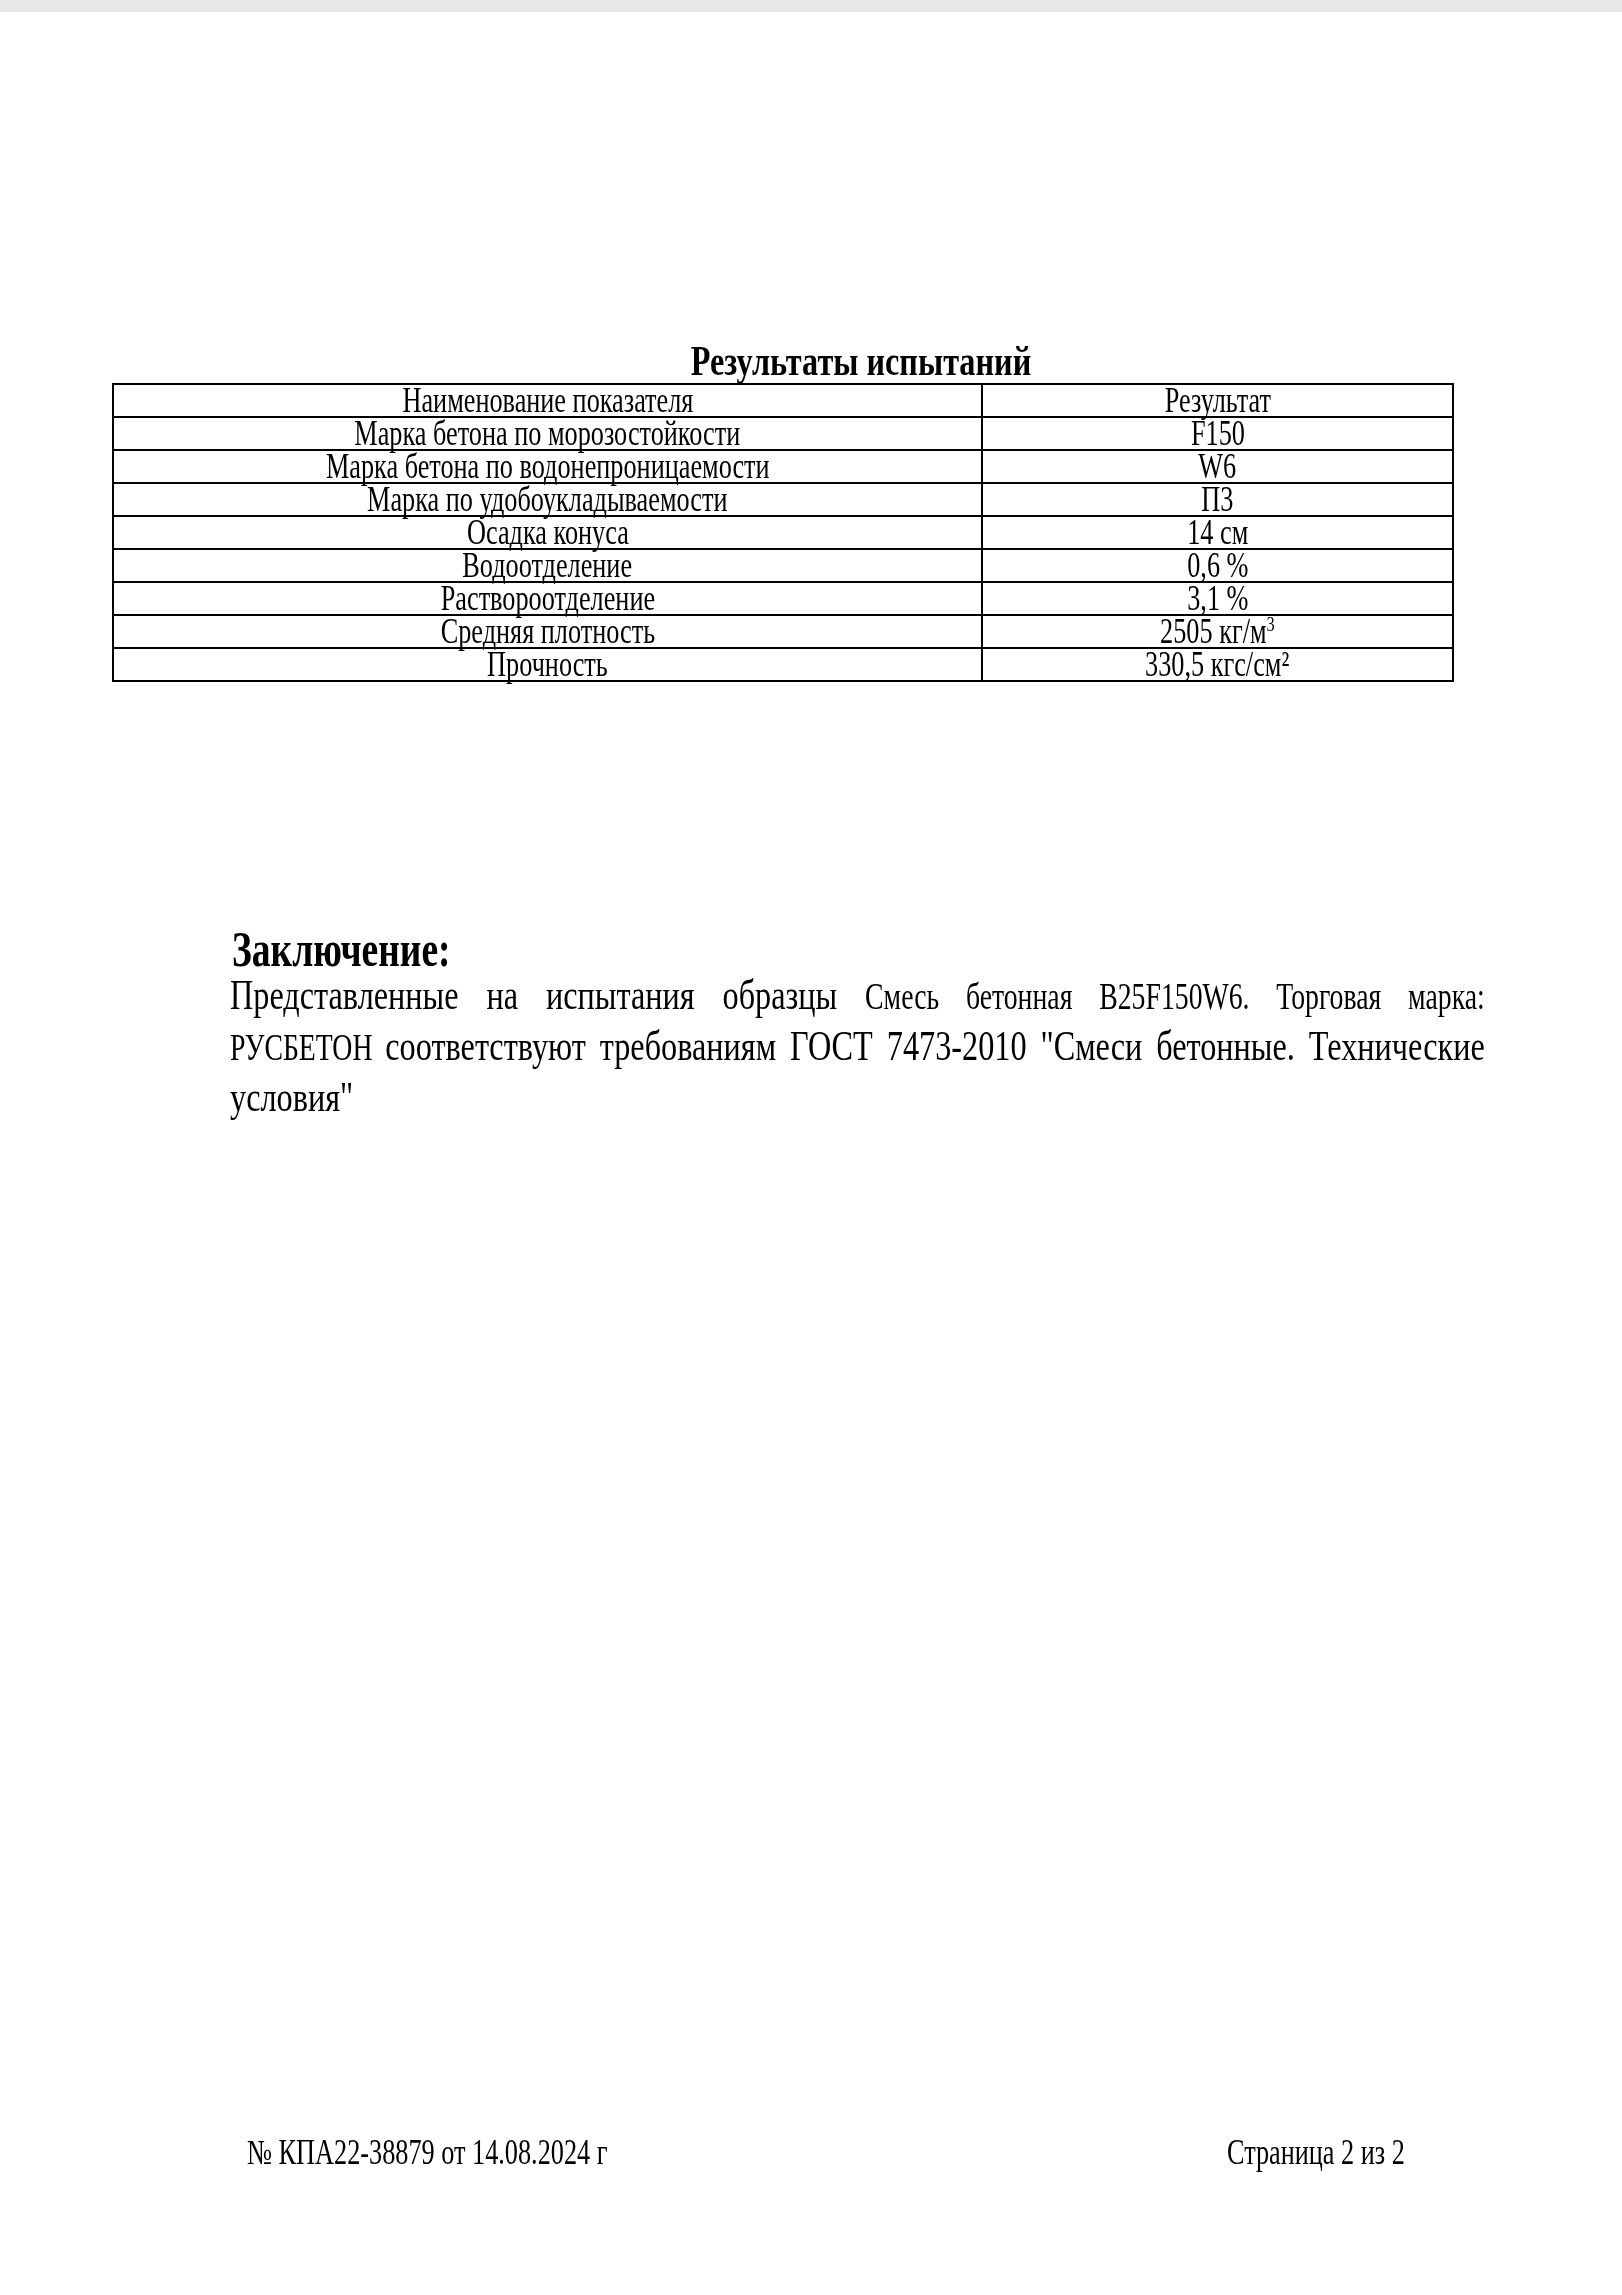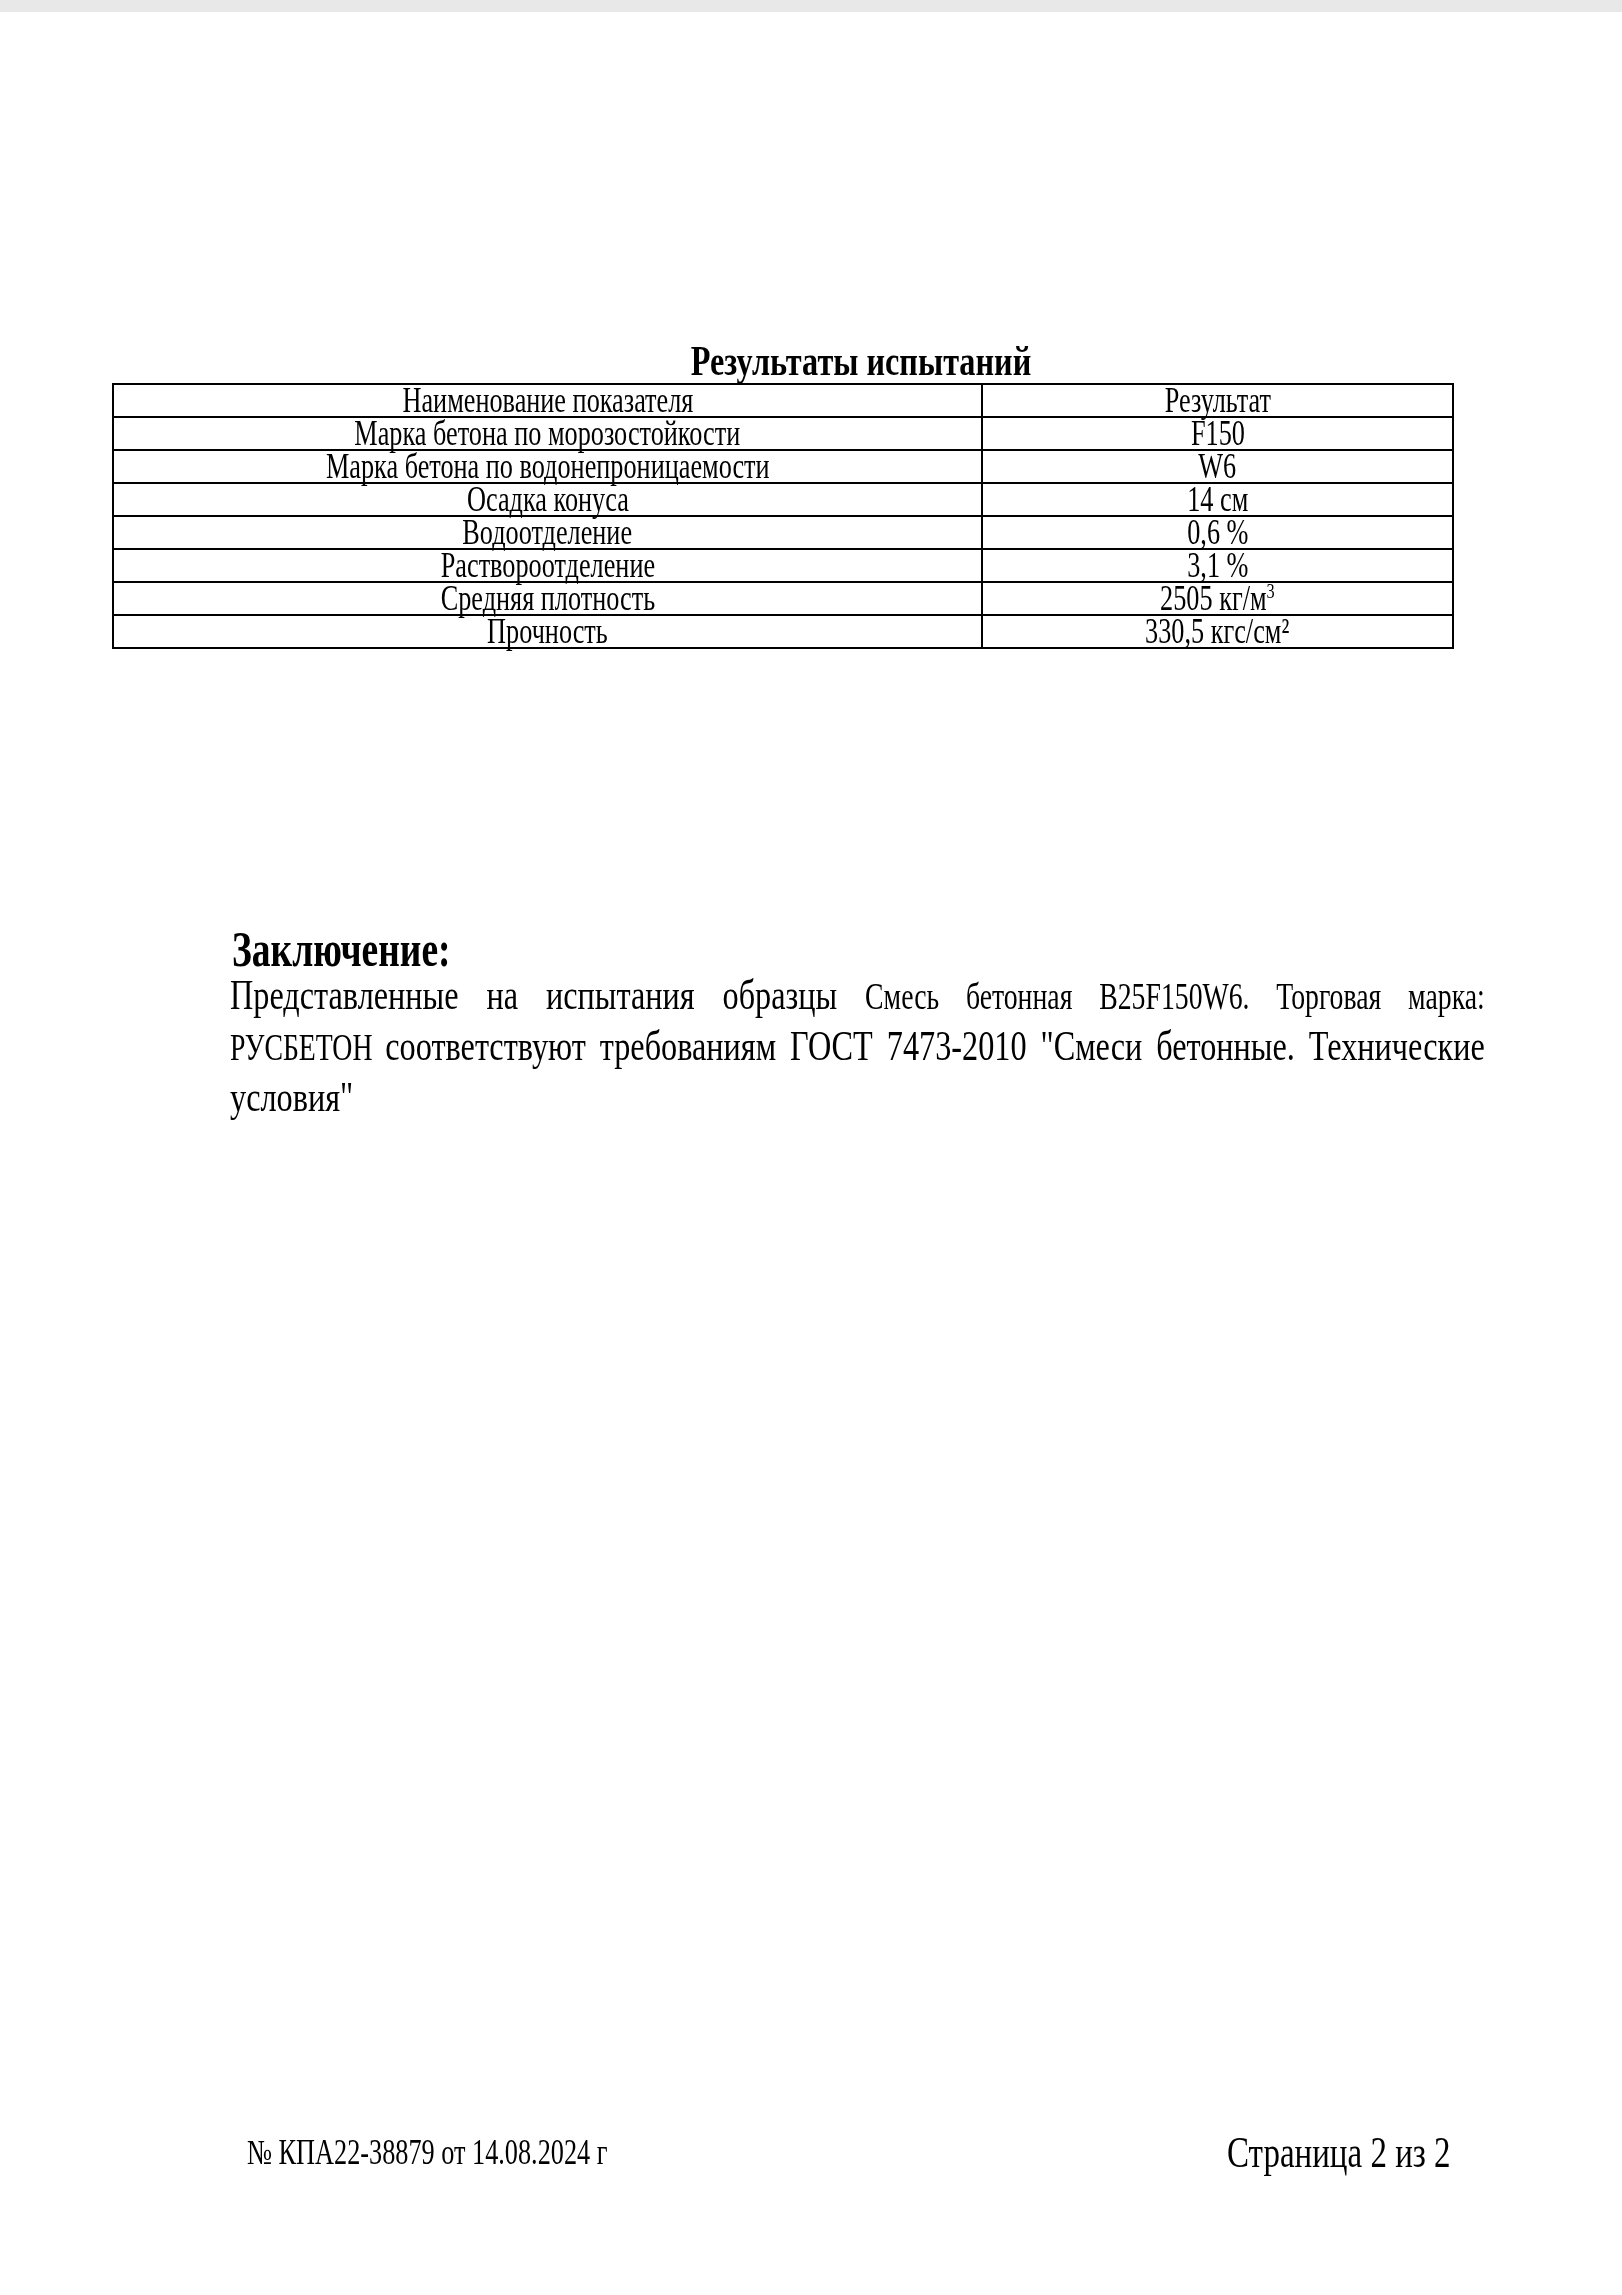--- a/index.html
+++ b/index.html
@@ -43,21 +43,21 @@
     width:1673px; 
     transform:scaleX(0.75);transform-origin:0 0;
     font-size:43px;line-height:49px;
   }
   .conclusion-para .jline{text-align:justify;text-align-last:justify;}
   .conclusion-para .lline{text-align:left;text-align-last:left;}
   .conclusion-para .seg-small{font-size:37px;}
 
   .footer-disclaimer{position:absolute;left:247px;top:2057px;font-size:35px;line-height:35px;}
   .footer-protocol{position:absolute;left:247px;top:2123px;font-size:35px;line-height:35px;}
-  .footer-page{position:absolute;left:1227px;top:2123px;font-size:44px;line-height:35px;text-align:center;}
+  .footer-page{position:absolute;left:1227px;top:2123px;font-size:35px;line-height:35px;text-align:center;}
 </style>
 </head>
 <body>
 
 <div class="page">
 
   <div class="doc-title">
     <span class="shift">Результаты испытаний</span>
   </div>
 
@@ -72,20 +72,24 @@
             <span class="cond-c">Результат</span>
           </td>
         </tr>
           <tr>
             <td class="c1"><span class="cond-c">Марка бетона по морозостойкости</span></td>
             <td class="c2"><span class="cond-c">F150</span></td>
           </tr>
           <tr>
             <td class="c1"><span class="cond-c">Марка бетона по водонепроницаемости</span></td>
             <td class="c2"><span class="cond-c">W6</span></td>
+          </tr>
+          <tr>
+            <td class="c1"><span class="cond-c">Марка по удобоукладываемости</span></td>
+            <td class="c2"><span class="cond-c">П3</span></td>
           </tr>
           <tr>
             <td class="c1"><span class="cond-c">Осадка конуса</span></td>
             <td class="c2"><span class="cond-c">14 см</span></td>
           </tr>
           <tr>
             <td class="c1"><span class="cond-c">Водоотделение</span></td>
             <td class="c2"><span class="cond-c">0,6 %</span></td>
           </tr>
           <tr>

